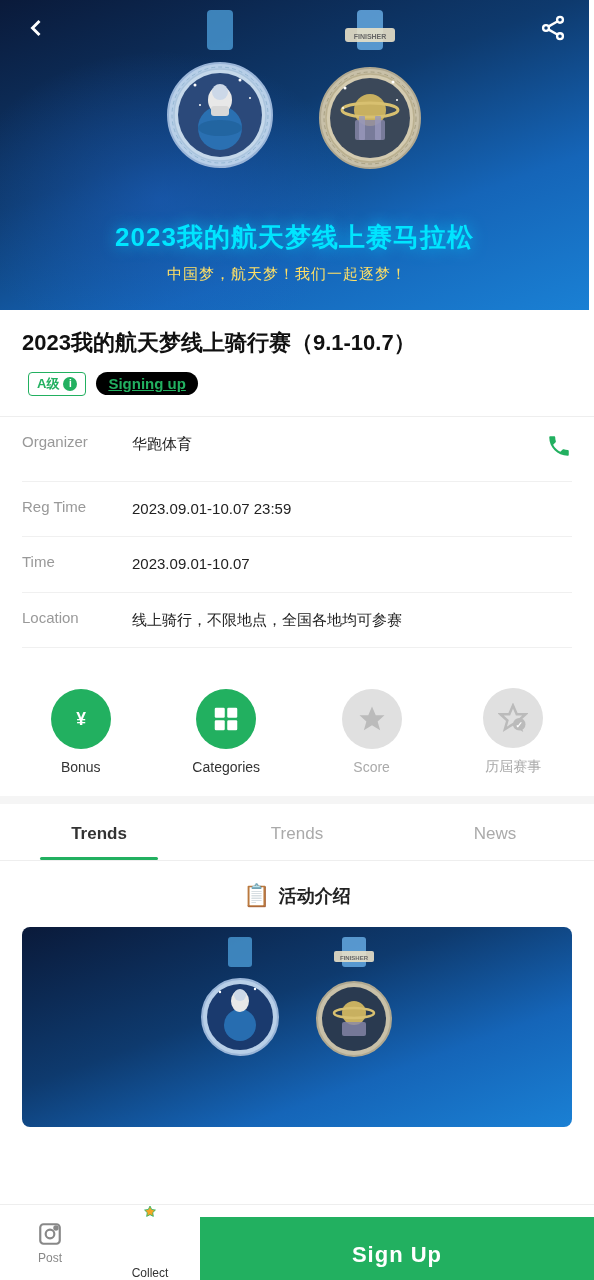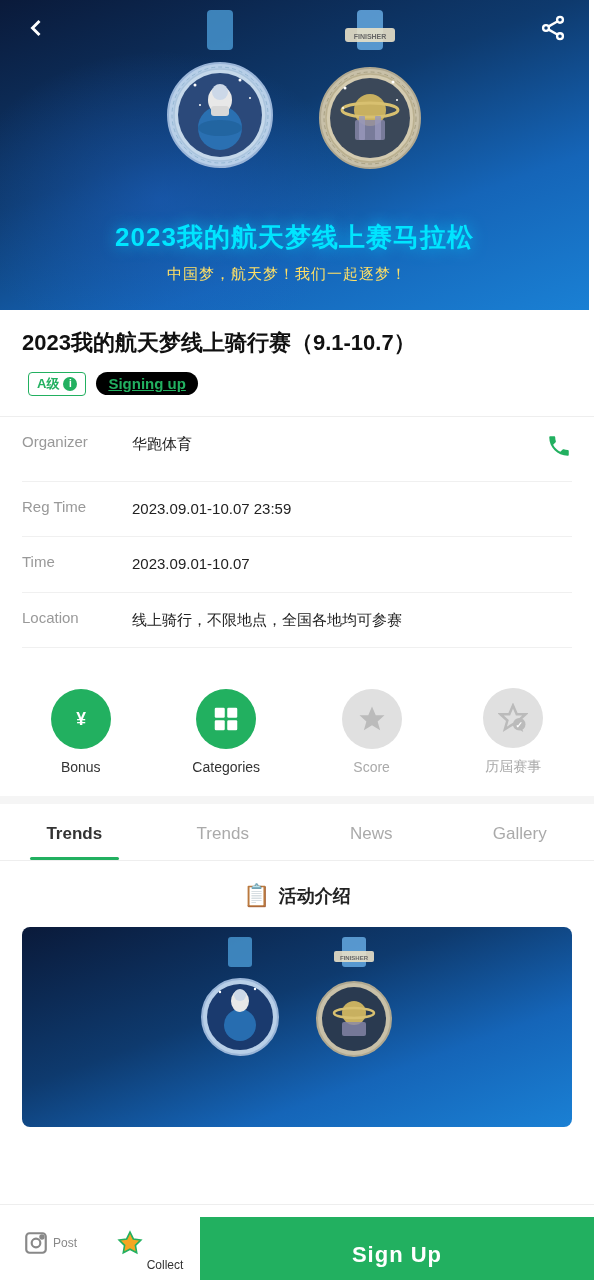--- a/index.html
+++ b/index.html
@@ -282,21 +282,21 @@
       align-items: center;
     }
     .bottom-icons {
       display: flex;
       width: 200px;
       height: 100%;
     }
     .bottom-icon-item {
       flex: 1;
       display: flex;
-      flex-direction: row;
+      flex-direction: column;
       align-items: center;
       justify-content: center;
       gap: 4px;
       cursor: pointer;
     }
     .bottom-icon-item svg { width: 26px; height: 26px; }
     .bottom-icon-label {
       font-size: 12px;
       color: #888;
     }
@@ -487,23 +487,20 @@
     <div class="tabs-bar">
       <div class="tab-item active">
         <span>Trends</span>
       </div>
       <div class="tab-item">
         <span>Trends</span>
       </div>
       <div class="tab-item">
         <span>News</span>
       </div>
-      <div class="tab-item">
-        <span>Gallery</span>
-      </div>
     </div>
 
     <div class="section-header">
       <span class="doc-icon">📋</span>
       <span>活动介绍</span>
     </div>
 
     <div class="content-image">
       <div class="mini-medals">
 

